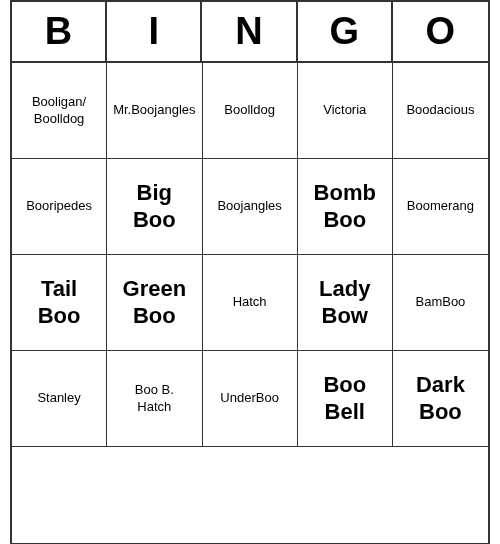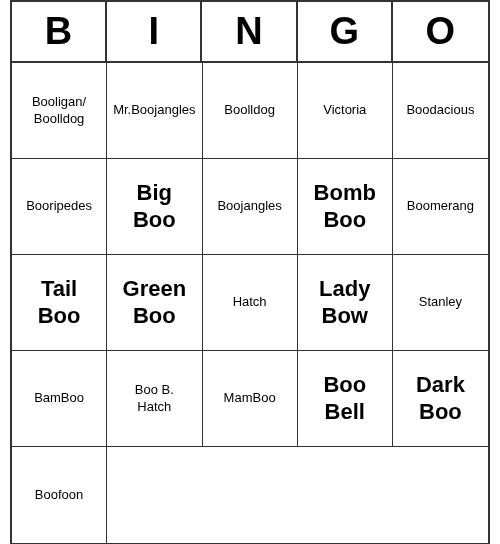--- a/index.html
+++ b/index.html
@@ -111,34 +111,31 @@
       <div class="bingo-cell">
         <span class="cell-text large">Green<br>Boo</span>
       </div>
       <div class="bingo-cell">
         <span class="cell-text">Hatch</span>
       </div>
       <div class="bingo-cell">
         <span class="cell-text large">Lady<br>Bow</span>
       </div>
       <div class="bingo-cell">
-        <span class="cell-text">Stanley</span>
+        <span class="cell-text">BamBoo</span>
       </div>
       <div class="bingo-cell">
-        <span class="cell-text">BamBoo</span>
+        <span class="cell-text">Stanley</span>
       </div>
       <div class="bingo-cell">
         <span class="cell-text">Boo B.<br>Hatch</span>
       </div>
       <div class="bingo-cell">
-        <span class="cell-text">MamBoo</span>
+        <span class="cell-text">UnderBoo</span>
       </div>
       <div class="bingo-cell">
         <span class="cell-text large">Boo<br>Bell</span>
       </div>
       <div class="bingo-cell">
         <span class="cell-text large">Dark<br>Boo</span>
       </div>
-      <div class="bingo-cell">
-        <span class="cell-text">Boofoon</span>
-      </div>
     </div>
 </div>
 
 </body></html>

